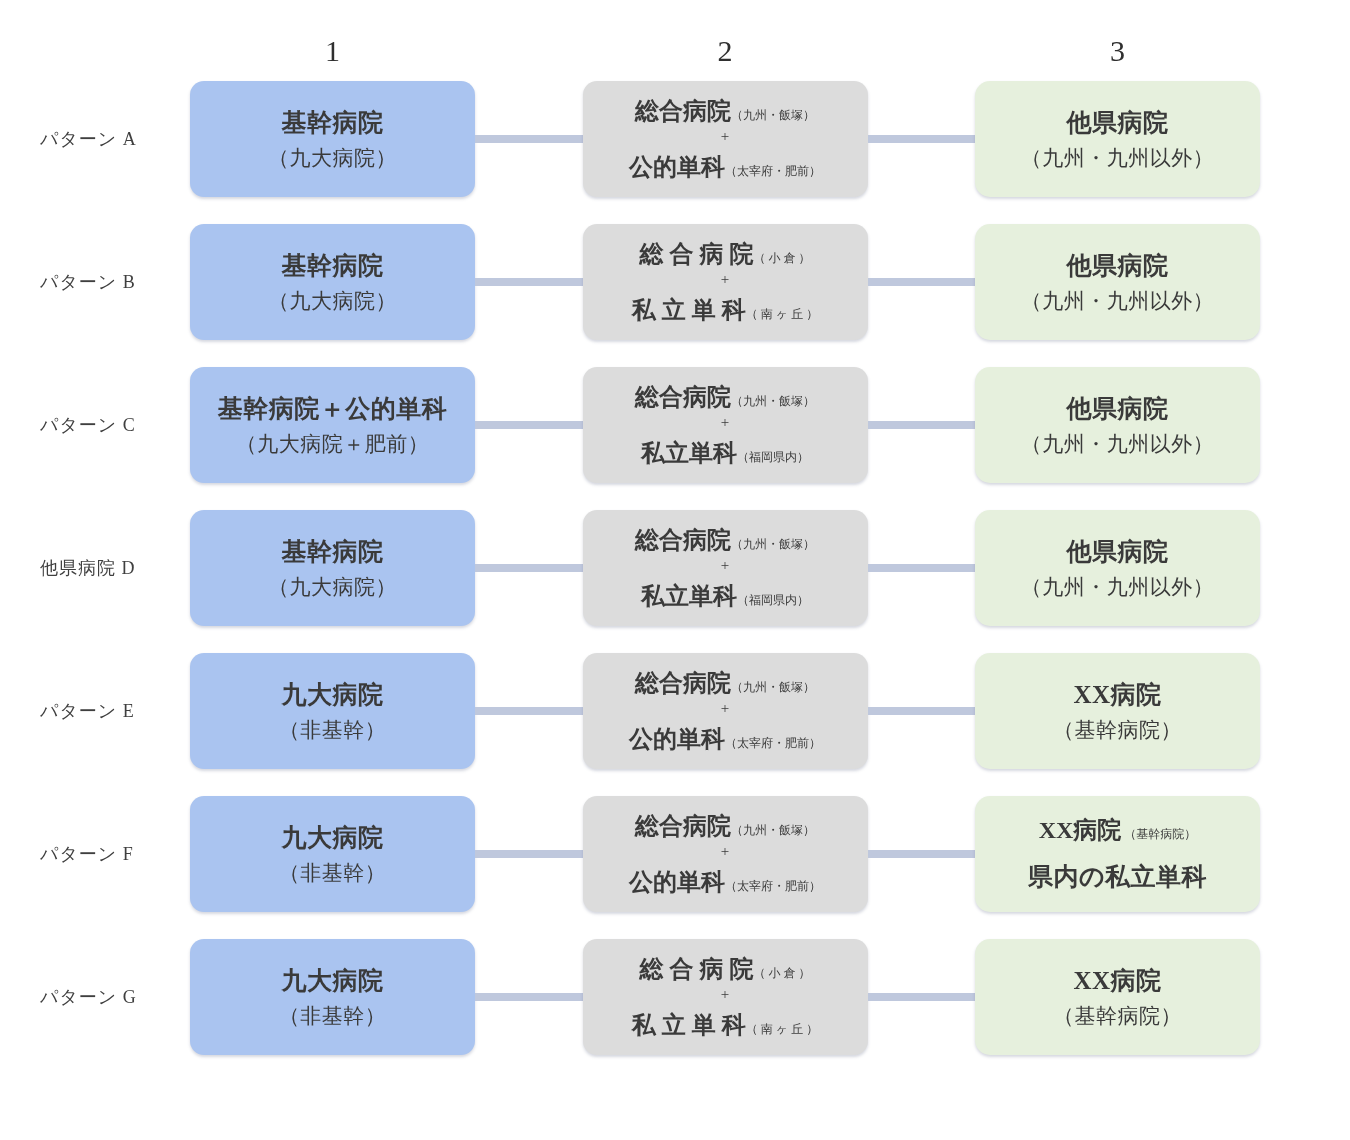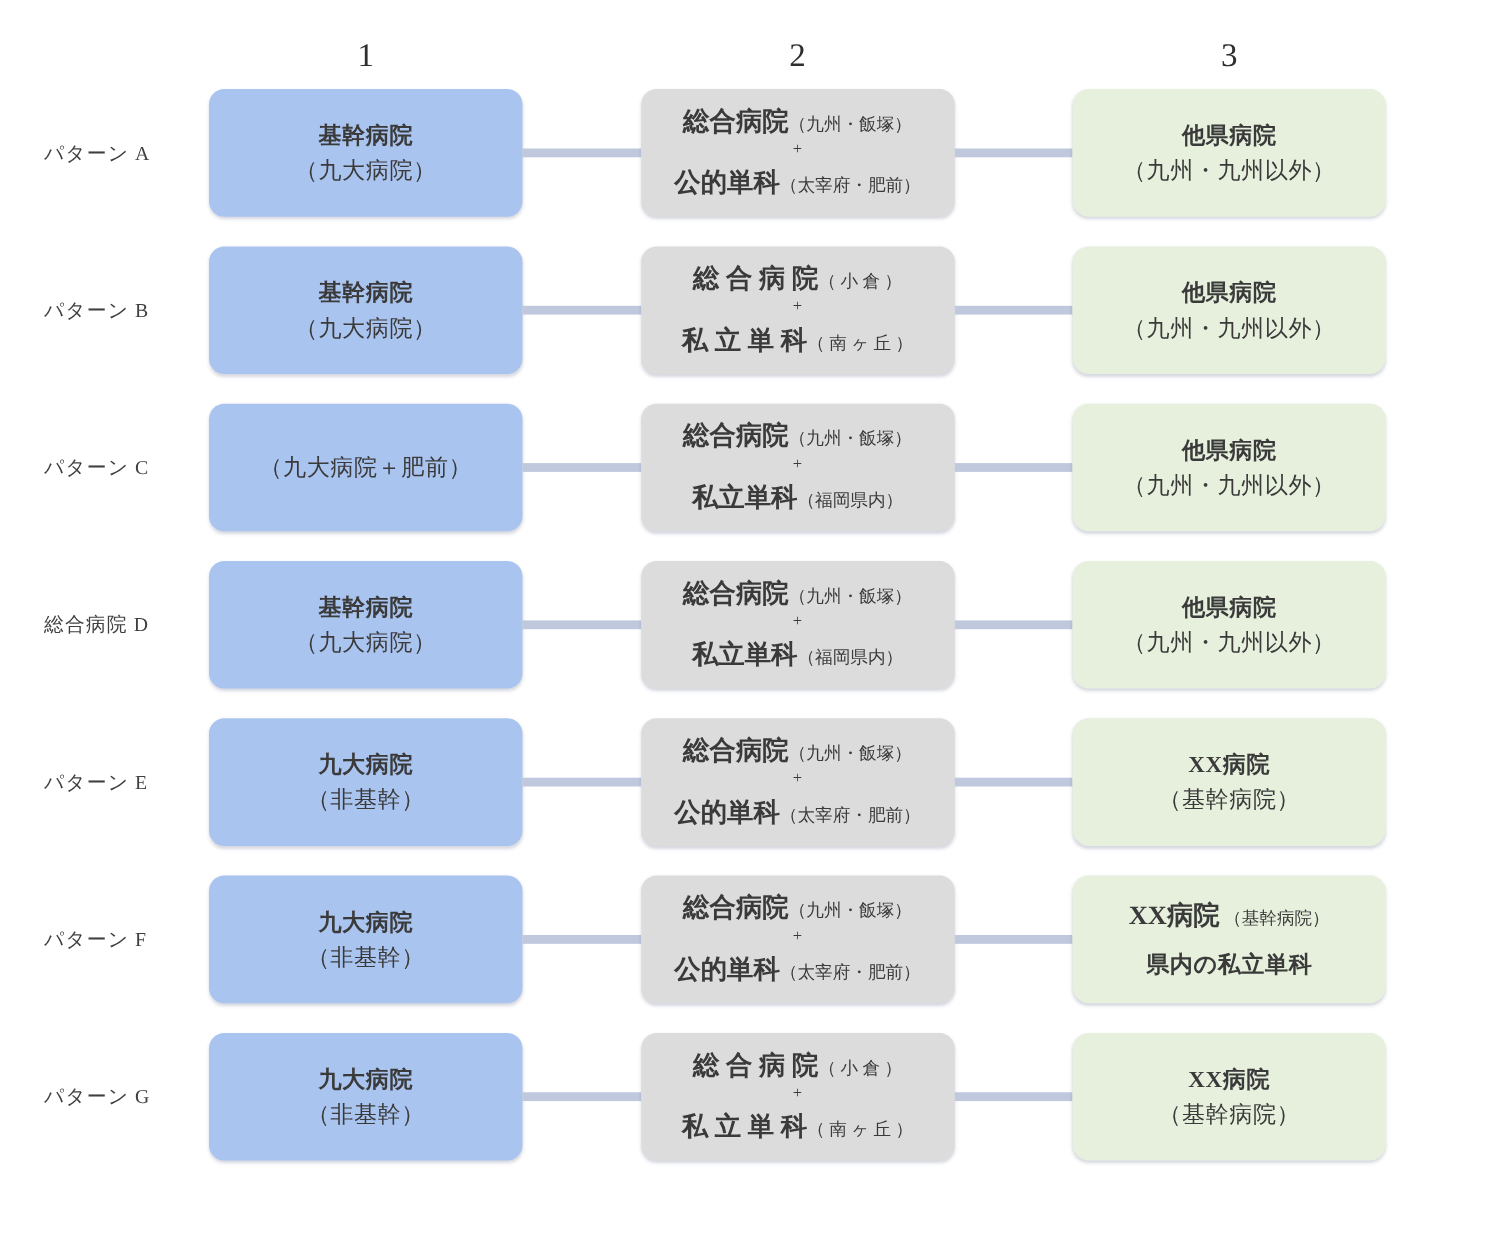--- a/index.html
+++ b/index.html
@@ -33,26 +33,26 @@
     box-shadow:0 2px 3px rgba(90,100,130,0.25);
   }
   .box.blue  { background:var(--blue,#aac4f0); }
   .box.gray  { background:var(--gray,#dcdcdc); }
   .box.green { background:var(--green,#e6f0dd);border-radius:15px; }
 
   .connector { flex:1; height:8px; background:var(--connector,#bfc8dd); }
 
   .line { line-height:1.25; }
   .line + .line { margin-top:6px; }
-  .line.title { font-size:21px; font-weight:600; letter-spacing:0.5px; white-space:nowrap; }
+  .line.title { font-size:25px; font-weight:600; letter-spacing:0.5px; white-space:nowrap; }
   .line.subtitle { font-size:21px; letter-spacing:0.5px; white-space:nowrap; }
   .line.plus { font-size:15px; margin-top:1px; margin-bottom:1px; }
   .line.combo { white-space:nowrap; }
   .line.combo .main { font-size:24px; font-weight:600;font-family:Liberation Serif, serif; }
-  .line.combo .sub  { font-size:16px; }
+  .line.combo .sub  { font-size:12px; }
   .line.combo + .line.title { margin-top:16px; }
 </style>
 </head>
 <body style="--blue: #aac4f0; --gray: #dcdcdc; --green: #e6f0dd; --connector: #bfc8dd; --text: #3a3a3a;">
 
 <div class="page">
   <div class="header-row">
     <div class="label-spacer"></div>
     <div class="col-head">1</div>
     <div class="conn-spacer"></div>
@@ -93,36 +93,37 @@
         </div>
         <div class="connector"></div>
         <div class="box green">
           <div class="line title">他県病院</div>
           <div class="line subtitle">（九州・九州以外）</div>
         </div>
       </div>
       <div class="row">
         <div class="row-label">パターン C</div>
         <div class="box blue">
+          <div class="line title">基幹病院＋公的単科</div>
           <div class="line subtitle">（九大病院＋肥前）</div>
         </div>
         <div class="connector"></div>
         <div class="box gray">
           <div class="line combo"><span class="main">総合病院</span><span class="sub">（九州・飯塚）</span></div>
           <div class="line plus">+</div>
           <div class="line combo"><span class="main">私立単科</span><span class="sub">（福岡県内）</span></div>
         </div>
         <div class="connector"></div>
         <div class="box green">
           <div class="line title">他県病院</div>
           <div class="line subtitle">（九州・九州以外）</div>
         </div>
       </div>
       <div class="row">
-        <div class="row-label">総合病院 D</div>
+        <div class="row-label">他県病院 D</div>
         <div class="box blue">
           <div class="line title">基幹病院</div>
           <div class="line subtitle">（九大病院）</div>
         </div>
         <div class="connector"></div>
         <div class="box gray">
           <div class="line combo"><span class="main">総合病院</span><span class="sub">（九州・飯塚）</span></div>
           <div class="line plus">+</div>
           <div class="line combo"><span class="main">私立単科</span><span class="sub">（福岡県内）</span></div>
         </div>

